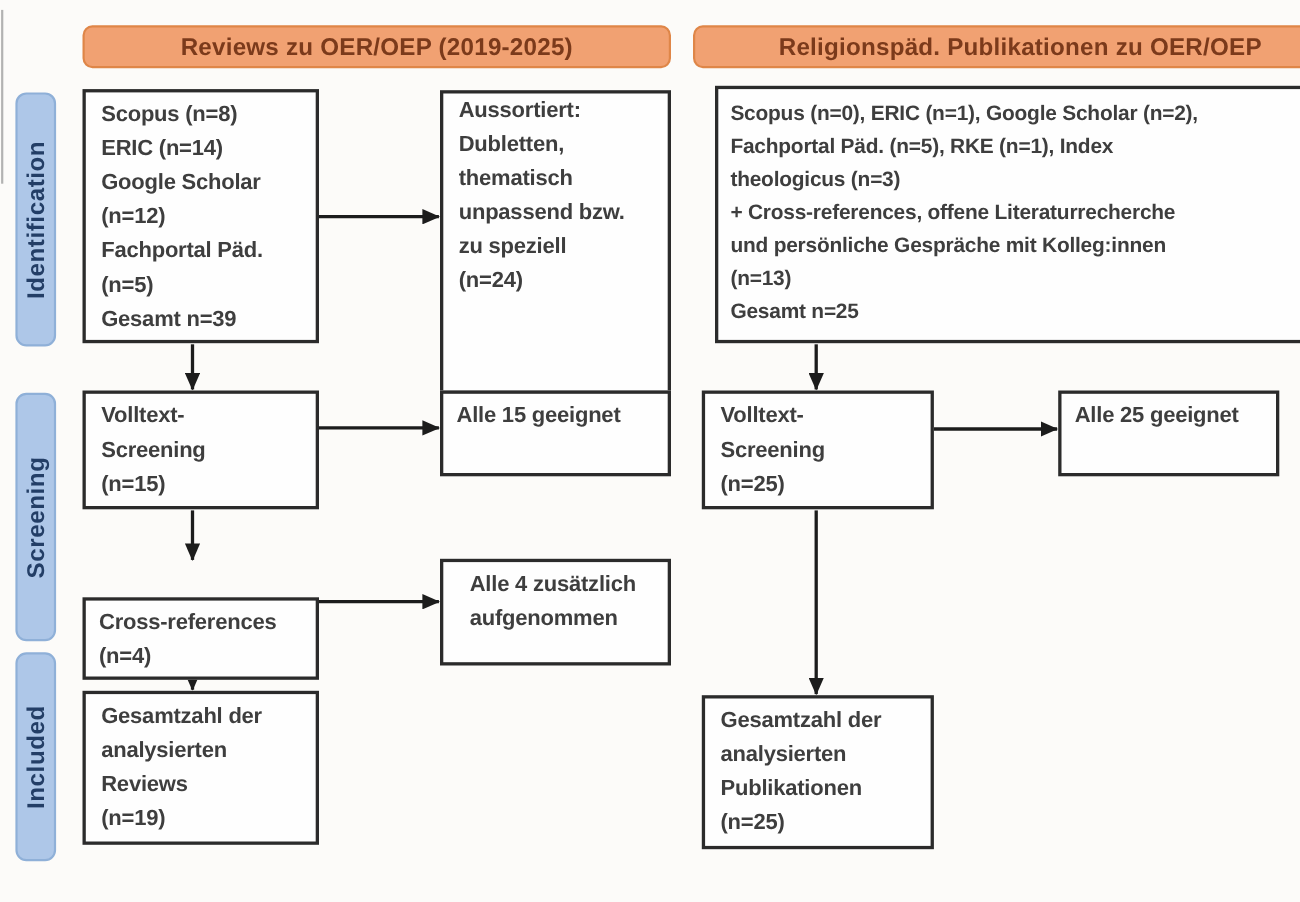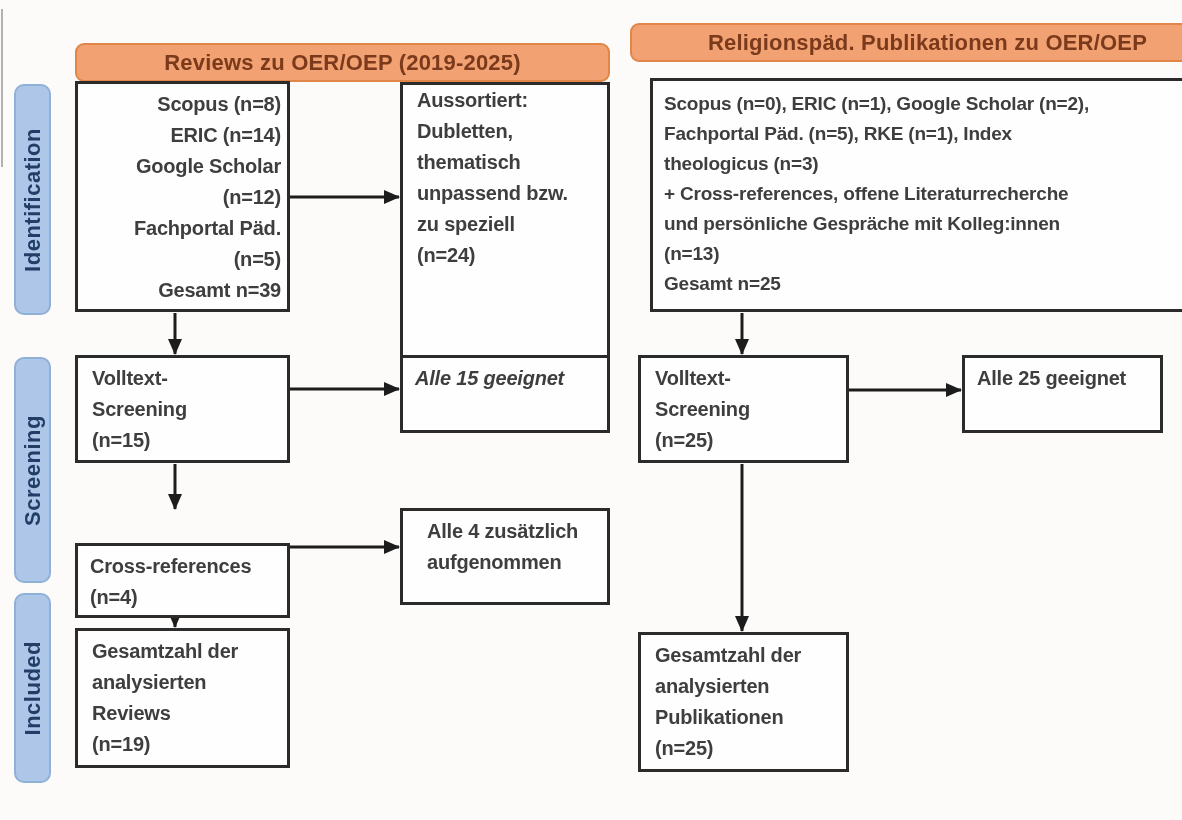--- a/index.html
+++ b/index.html
@@ -29,21 +29,21 @@
   .header{
     position:absolute;height:39px;box-sizing:border-box;
     background:var(--header-fill);
     border:2px solid var(--header-border);
     border-radius:9px;
     color:var(--header-text);
     font-size:22px;font-weight:bold;
     display:flex;align-items:center;justify-content:center;
     letter-spacing:.2px;
   }
-  .hdr-left{left:75px;top:23px;width:535px;margin-top:20px;}
+  .hdr-left{left:75px;top:23px;width:535px;}
   .hdr-right{left:630px;top:23px;width:595px;}
   .stage{
     position:absolute;left:14px;width:37px;box-sizing:border-box;
     background:var(--stage-fill);
     border:2px solid var(--stage-border);
     border-radius:10px;
     color:var(--stage-text);
     display:flex;align-items:center;justify-content:center;
   }
   .stage .vtext{
@@ -56,26 +56,26 @@
   .box{
     position:absolute;box-sizing:border-box;
     background:var(--box-bg);
     border:3px solid var(--box-border);
     color:var(--box-text);
     font-size:20px;line-height:31px;font-weight:bold;
     white-space:pre-line;
     padding:5px 6px 0 14px;
     letter-spacing:-.2px;
   }
-  .b-left-sources{left:75px;top:81px;width:215px;height:231px;text-align:right;}
+  .b-left-sources{left:75px;top:81px;width:215px;height:231px;}
   .b-left-excluded{left:400px;top:82px;width:210px;height:276px;padding-top:0;}
   .b-right-sources{left:650px;top:78px;width:617px;height:234px;
     font-size:19px;line-height:30px;padding:8px 4px 16px 11px;}
   .b-left-fulltext{left:75px;top:355px;width:215px;height:108px;}
-  .b-left-fulltext-result{left:400px;top:355px;width:210px;height:78px;padding-left:12px;padding-right:4px;font-style:italic;}
+  .b-left-fulltext-result{left:400px;top:355px;width:210px;height:78px;padding-left:12px;padding-right:4px;}
   .b-right-fulltext{left:638px;top:355px;width:211px;height:108px;}
   .b-right-fulltext-result{left:962px;top:355px;width:201px;height:78px;padding-left:12px;padding-right:16px;}
   .b-left-crossref{left:75px;top:510px;width:215px;height:75px;padding-left:12px;padding-right:4px;margin-top:33px;}
   .b-left-crossref-result{left:400px;top:508px;width:210px;height:97px;padding-left:24px;padding-right:4px;}
   .b-left-included{left:75px;top:628px;width:215px;height:140px;}
   .b-right-included{left:638px;top:632px;width:211px;height:140px;}
 </style>
 </head>
 <body>
 

